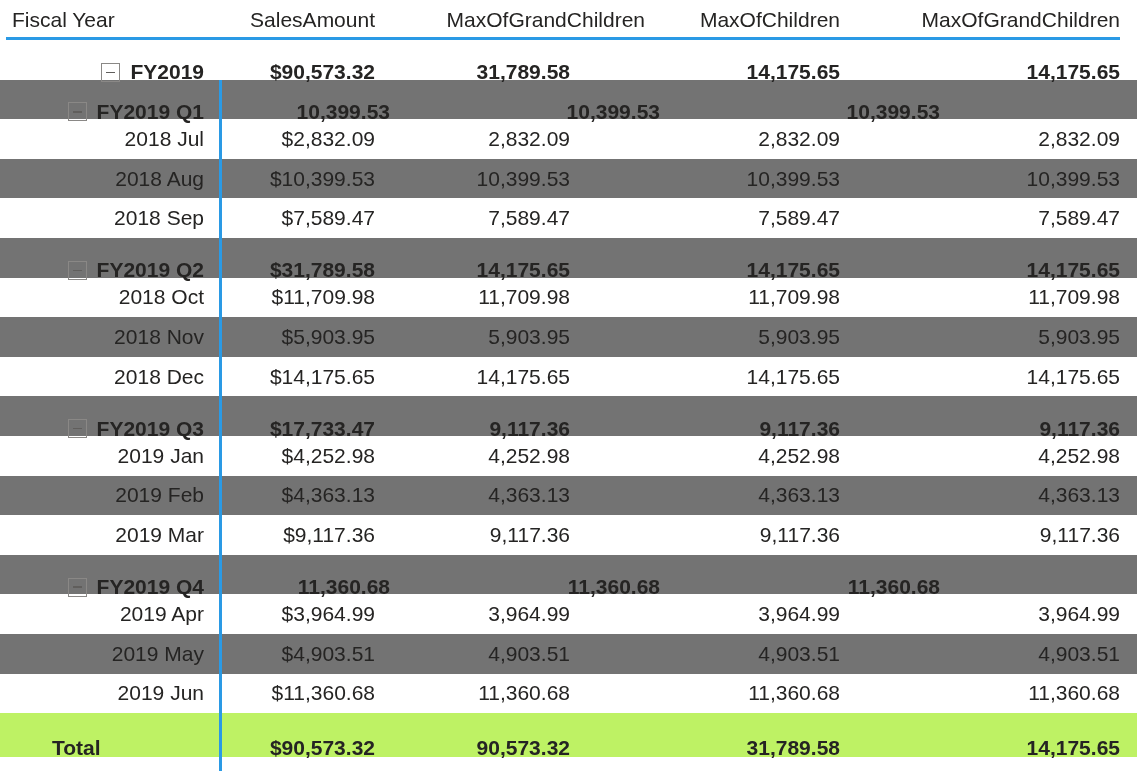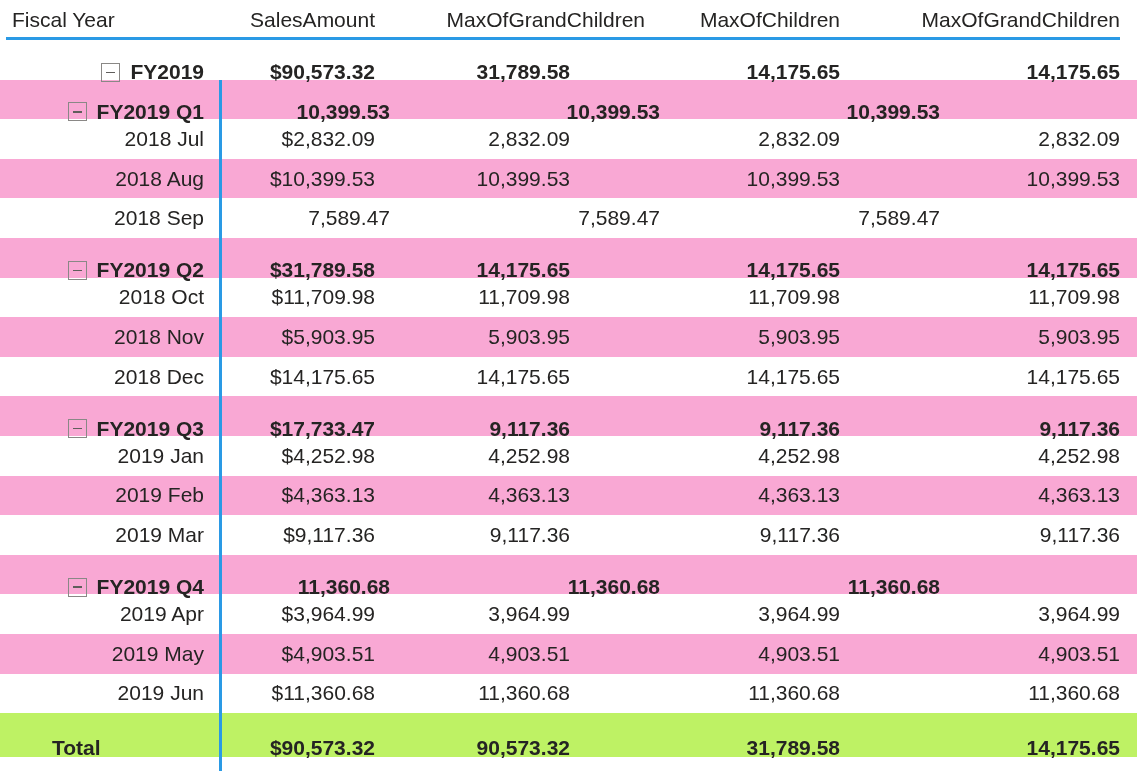--- a/index.html
+++ b/index.html
@@ -69,21 +69,21 @@
   .matrix-body {
     position: relative;
   }
   .matrix-row {
     display: flex;
     align-items: center;
     height: 39.6px;
     box-sizing: border-box;
   }
   .matrix-row.banded {
-    background: #f9a8d4;
+    background: #737373;
   }
   .matrix-row.total-row {
     height: 44px;
     background: #bef264;
   }
 
   .cell {
     box-sizing: border-box;
     white-space: nowrap;
     overflow: hidden;
@@ -207,20 +207,21 @@
           </div>
           <div class="cell col-num c1">$10,399.53</div>
           <div class="cell col-num c2">10,399.53</div>
           <div class="cell col-num c3">10,399.53</div>
           <div class="cell col-num c4">10,399.53</div>
         </div>
         <div class="matrix-row">
           <div class="cell col-rowhdr">
             <span class="rowlabel">2018 Sep</span>
           </div>
+          <div class="cell col-num c1">$7,589.47</div>
           <div class="cell col-num c2">7,589.47</div>
           <div class="cell col-num c3">7,589.47</div>
           <div class="cell col-num c4">7,589.47</div>
         </div>
         <div class="matrix-row banded">
           <div class="cell col-rowhdr bold">
             <span class="expander">
               <span class="minus"></span>
             </span>
             <span class="rowlabel">FY2019 Q2</span>

